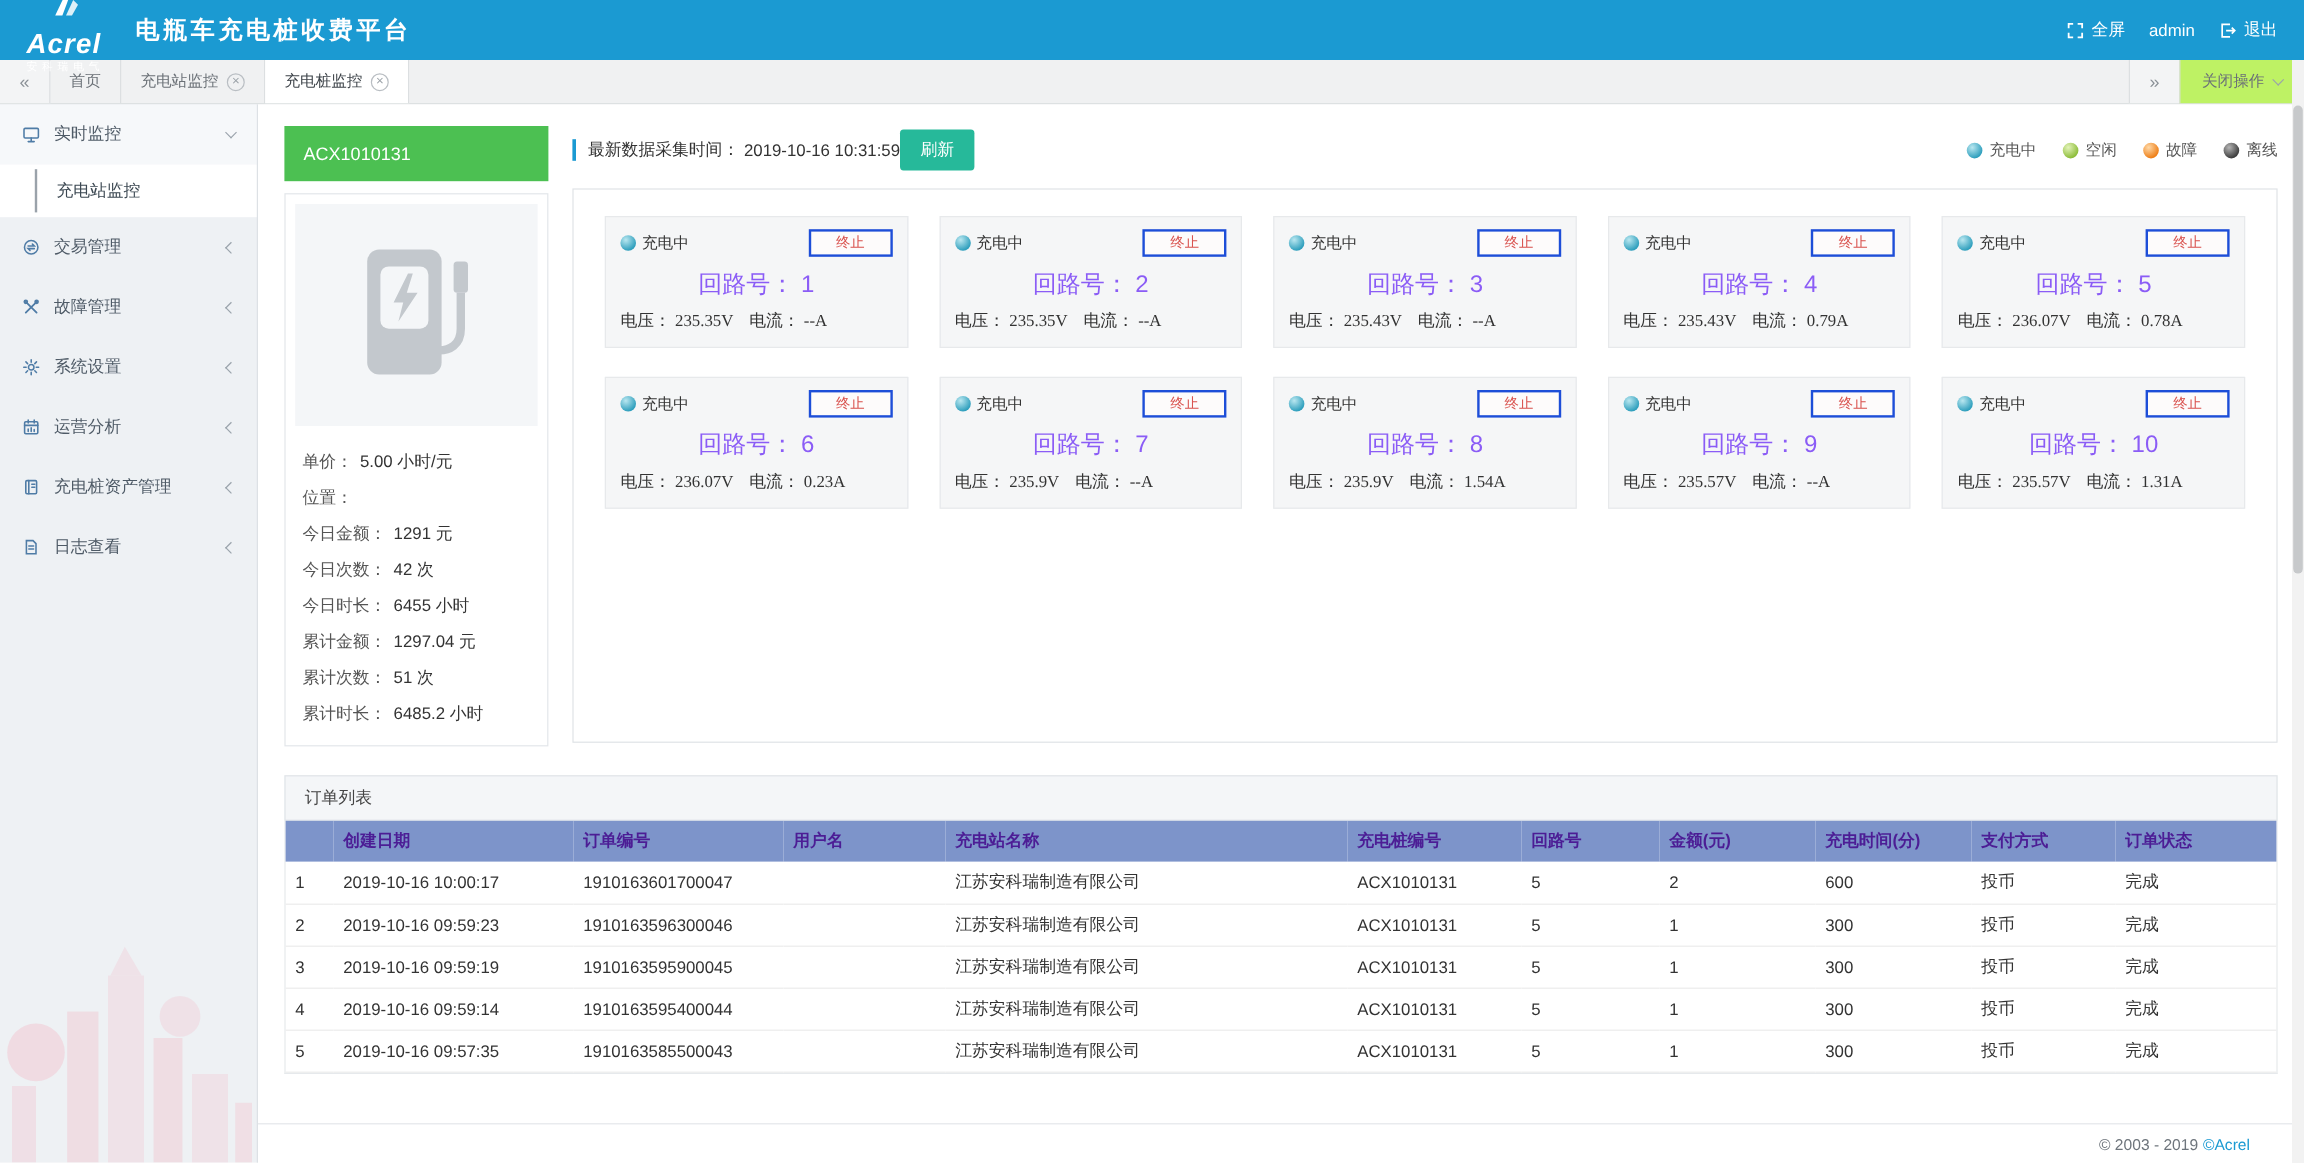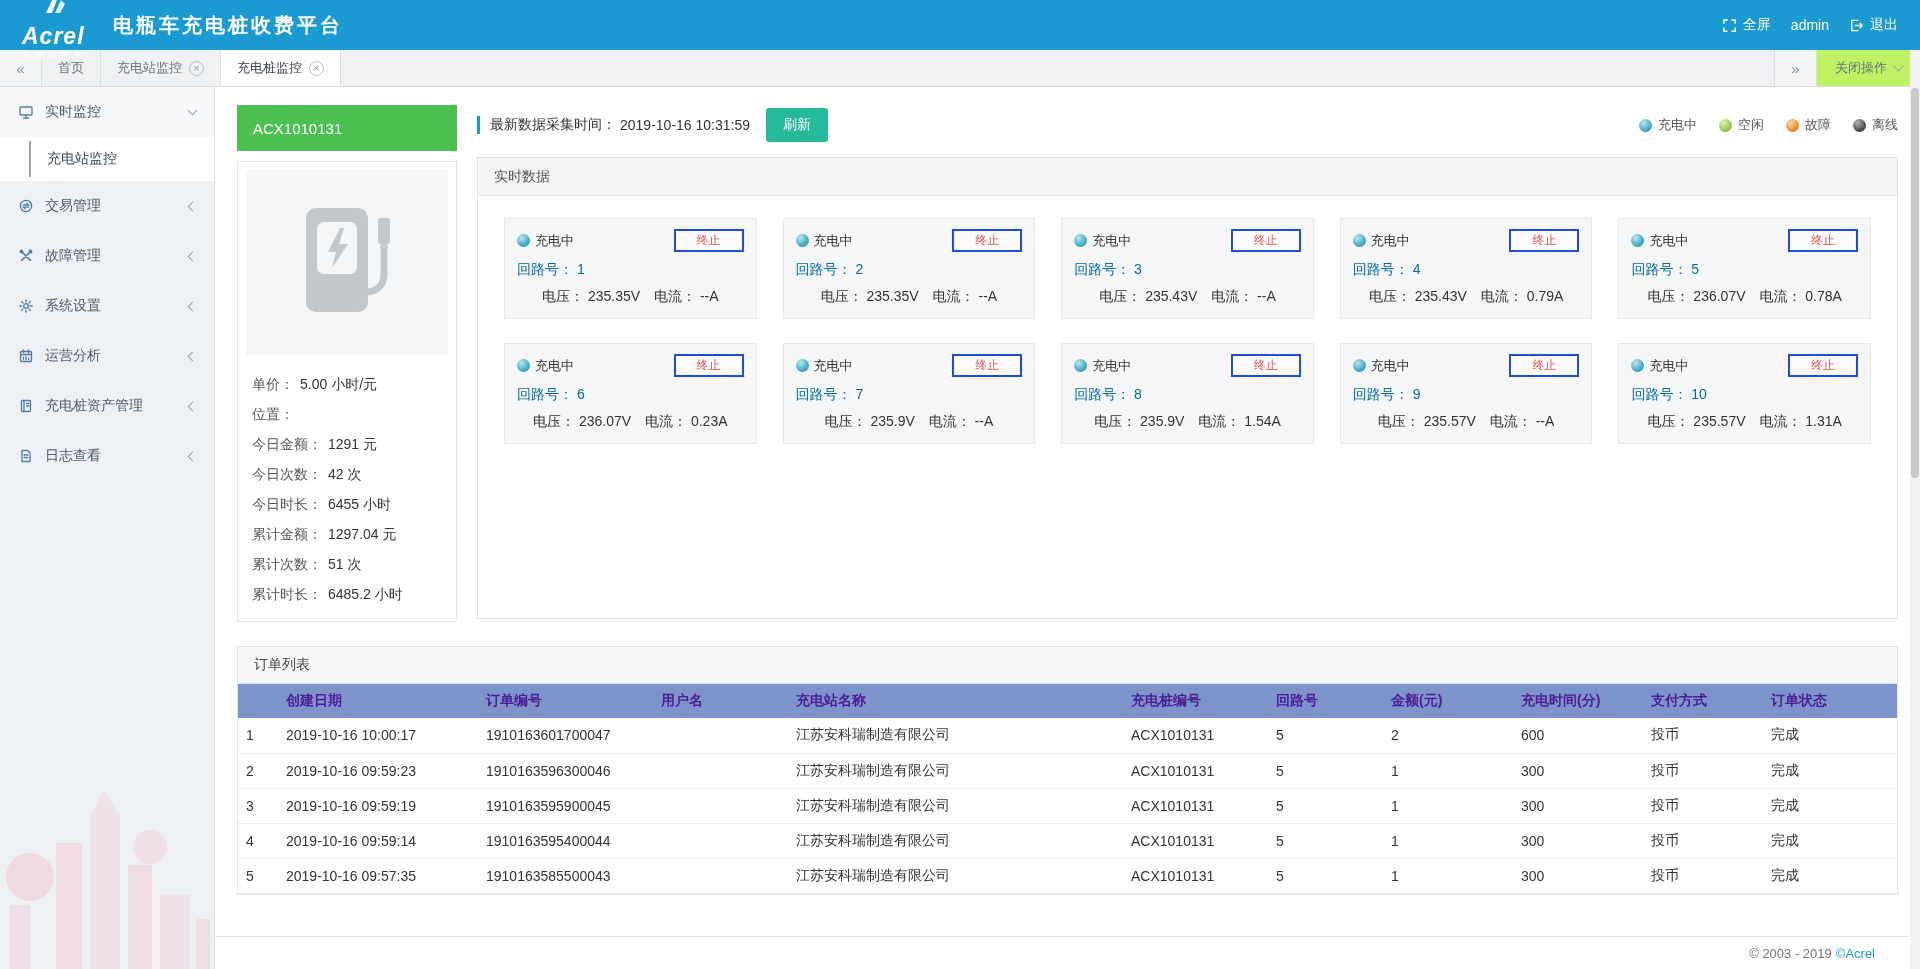--- a/index.html
+++ b/index.html
@@ -65,43 +65,43 @@
   .pile-icon-area { background:#f4f6f8; height:185px; display:flex; align-items:center; justify-content:center; }
   .pile-stats { padding:14px 6px 0; }
   .stat-line { display:flex; gap:6px; font-size:14px; color:#333; line-height:30px; white-space:nowrap; }
   .stat-label { color:#555; }
 
   .monitor-panel { flex:1; margin-left:20px; }
   .monitor-top { display:flex; align-items:center; height:40px; }
   .accent-bar { width:3px; height:18px; background:#1b9ad2; margin-right:10px; flex:none; }
   .collect-label, .collect-time { font-size:14px; color:#333; }
   .collect-time { margin-left:4px; }
-  .refresh-btn { margin-left:16px; background:#26b99a; color:#fff; border:none;
+  .refresh-btn { background:#26b99a; color:#fff; border:none;
     padding:8px 17px; font-size:14px; border-radius:3px; cursor:pointer;
     font-family:Liberation Serif, serif; }
   .legend { margin-left:auto; display:flex; align-items:center; gap:22px; font-size:13px; color:#555; }
   .legend-item { display:flex; align-items:center; gap:6px; }
 
   .dot { width:13px; height:13px; border-radius:50%; display:inline-block; flex:none; }
   .dot.charging { background:radial-gradient(circle at 35% 30%, #b9e7f0, #2f9fbd 72%); }
   .dot.idle     { background:radial-gradient(circle at 35% 30%, #e3f3b9, #8dbd3a 72%); }
   .dot.fault    { background:radial-gradient(circle at 35% 30%, #ffd9a8, #ee7f17 72%); }
   .dot.offline  { background:radial-gradient(circle at 35% 30%, #b5b5b5, #3d3d3d 72%); }
 
   .realtime-box { margin-top:12px; border:1px solid #dfe3e7; background:#fff; height:462px; }
   .realtime-header { height:38px; background:#f2f5f3; border-bottom:1px solid #e3e7ea;
     display:flex; align-items:center; padding:0 16px; font-size:14px; color:#555; }
   .cards-grid { display:grid; grid-template-columns:repeat(5,1fr); gap:24px 26px; padding:22px 26px; }
   .channel-card { background:#f5f6f7; border:1px solid #e7e9eb; padding:10px 12px 12px; }
   .card-top { display:flex; align-items:center; gap:5px; }
   .card-status { font-size:13px; color:#333; }
   .terminate { margin-left:auto; border:2px solid #1d4ed8; color:#d9534f; background:#fdfbfb;
     border-radius:0; font-size:12px; padding:1px 21px; cursor:pointer; font-family:inherit; }
-  .card-circuit { margin-top:9px; font-size:14px; color:#0369a1; }
-  .card-meter { text-align:center; margin-top:9px; font-size:14px; color:#333; white-space:nowrap; }
+  .card-circuit { text-align:center; margin-top:9px; font-size:20px; color:#8b5cf6; }
+  .card-meter { text-align:left; margin-top:9px; font-size:14px; color:#333; white-space:nowrap;font-family:Liberation Serif, serif; }
   .card-meter .gap { margin-left:10px; }
 
   
   .orders { margin-top:24px; }
   .orders-header { height:38px; background:#f4f6f8; border:1px solid #e0e4e8;
     display:flex; align-items:center; padding:0 16px; font-size:14px; color:#444; }
   .orders-table-wrap { border:1px solid #e6e9ec; border-top:none; }
   table.orders-table { width:100%; border-collapse:collapse; table-layout:fixed; }
   .orders-table th { background:#7d94ca; color:#4c1d95; font-weight:bold; font-size:14px;
     height:34px; text-align:left; padding:0 8px; }
@@ -356,21 +356,20 @@
               <span>故障</span>
             </span>
             <span class="legend-item">
               <span class="dot offline"></span>
               <span>离线</span>
             </span>
           </div>
         </div>
 
         <div class="realtime-box">
-          <div class="realtime-header">实时数据</div>
           <div class="cards-grid">
 
               <div class="channel-card">
                 <div class="card-top">
                   <span class="dot charging"></span>
                   <span class="card-status">充电中</span>
                   <button class="terminate">终止</button>
                 </div>
                 <div class="card-circuit">
                   <span>回路号：</span>

